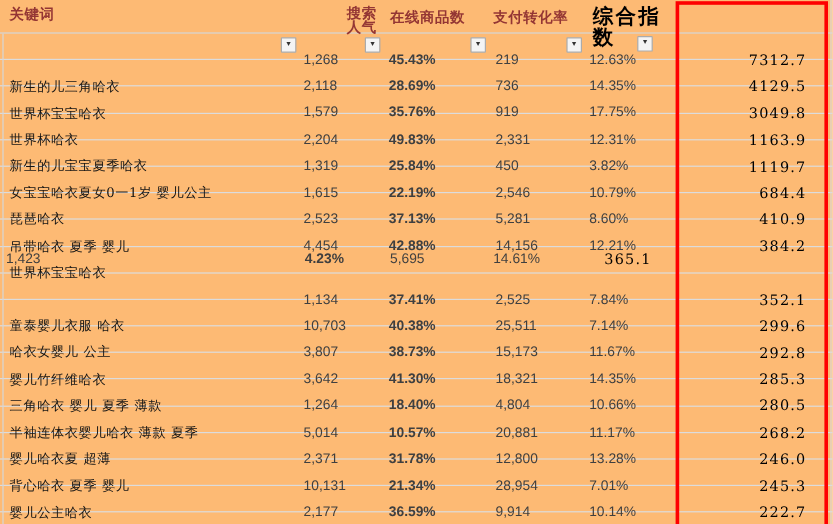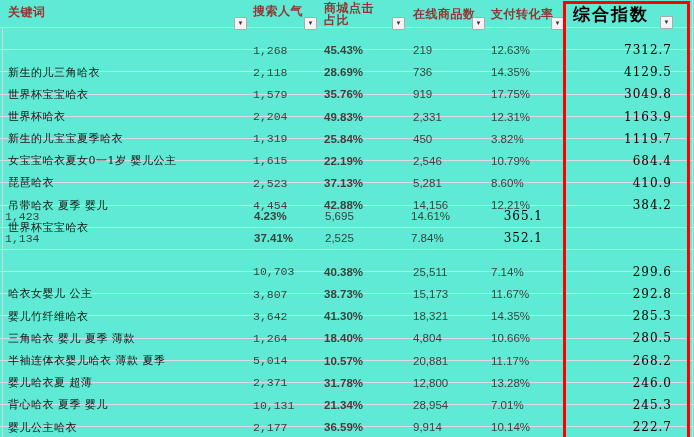--- a/index.html
+++ b/index.html
@@ -1,31 +1,31 @@
 <!DOCTYPE html>
 <html><head>
 <meta charset="utf-8">
 <style>
   html,body{margin:0;padding:0;background:#fff;}
   .sheet{
-    width:694px;height:437px;position:relative;overflow:hidden;background:#5eead4;
+    width:694px;height:437px;position:relative;overflow:hidden;background:#fdba74;
     font-family:"Liberation Sans",sans-serif;
   }
   
   .thead{
     display:grid;grid-template-columns:248px 70px 88px 80px 79px 129px;
     height:28px;border-bottom:1px solid #d6d6d6;position:relative;box-sizing:border-box;
   }
   .hcell{position:relative;box-sizing:border-box;font-family:"DejaVu Serif",serif;}
   .hlabel{
     display:block;color:#943634;font-size:12px;line-height:12px;padding-top:6px;
     font-weight:bold;letter-spacing:0.5px;
   }
   .hcell.col-keyword .hlabel{padding-left:8px;}
-  .hcell.col-search .hlabel{padding-left:5px;padding-top:5px;}
+  .hcell.col-search .hlabel{padding-left:5px;padding-top:5px;margin-left:36px;}
   .hcell.col-mall .hlabel{padding-left:6px;padding-top:2px;width:62px;line-height:12px;}
   .hcell.col-online .hlabel{padding-left:7px;padding-top:8px;}
   .hcell.col-pay .hlabel{padding-left:5px;padding-top:8px;}
   .hcell.col-index .hlabel{
     padding-left:8px;padding-top:5px;color:#000;font-weight:bold;
     font-size:17px;line-height:18px;letter-spacing:2px;
   }
   .filter-btn{
     position:absolute;right:1px;bottom:-3px;width:13px;height:13px;
     background:#f4f4f4;border:1px solid #ababab;border-radius:1px;
@@ -41,21 +41,21 @@
     align-items:center;
   }
   .cell{overflow:hidden;white-space:nowrap;box-sizing:border-box;}
   .cell-keyword{
     font-family:"DejaVu Serif",serif;font-size:11px;color:#141414;
     padding-left:8px;letter-spacing:0.5px;margin-top:44px;
   }
   .cell-num{
     font-family:"Liberation Sans",sans-serif;font-size:11.5px;color:#3f3f3f;
   }
-  .cell-search{padding-left:5px;font-family:Liberation Mono, monospace;}
+  .cell-search{padding-left:5px;}
   .cell-mall{padding-left:6px;font-weight:bold;}
   .cell-online{padding-left:7px;}
   .cell-pay{padding-left:5px;}
   .cell-index{
     font-family:"DejaVu Serif",serif;font-size:12px;color:#000;
     text-align:right;padding-right:22px;letter-spacing:1px;
   }
   
   .vline-left{position:absolute;left:2px;top:28px;bottom:0;width:1px;background:#d6d6d6;}
   .vline-right{position:absolute;left:692px;top:0;bottom:0;width:1px;background:#dcdcdc;}
@@ -71,24 +71,20 @@
 
   <div class="thead">
     <div class="hcell col-keyword">
       <span class="hlabel">关键词</span>
       <button class="filter-btn">▼</button>
     </div>
     <div class="hcell col-search">
       <span class="hlabel">搜索人气</span>
       <button class="filter-btn">▼</button>
     </div>
-    <div class="hcell col-mall">
-      <span class="hlabel">商城点击占比</span>
-      <button class="filter-btn">▼</button>
-    </div>
     <div class="hcell col-online">
       <span class="hlabel">在线商品数</span>
       <button class="filter-btn">▼</button>
     </div>
     <div class="hcell col-pay">
       <span class="hlabel">支付转化率</span>
       <button class="filter-btn">▼</button>
     </div>
     <div class="hcell col-index">
       <span class="hlabel">综合指数</span>
@@ -162,20 +158,21 @@
         <div class="cell cell-index">384.2</div>
       </div>
       <div class="trow">
         <div class="cell cell-num cell-search">1,423</div>
         <div class="cell cell-num cell-mall">4.23%</div>
         <div class="cell cell-num cell-online">5,695</div>
         <div class="cell cell-num cell-pay">14.61%</div>
         <div class="cell cell-index">365.1</div>
       </div>
       <div class="trow">
+        <div class="cell cell-keyword">童泰婴儿衣服 哈衣</div>
         <div class="cell cell-num cell-search">1,134</div>
         <div class="cell cell-num cell-mall">37.41%</div>
         <div class="cell cell-num cell-online">2,525</div>
         <div class="cell cell-num cell-pay">7.84%</div>
         <div class="cell cell-index">352.1</div>
       </div>
       <div class="trow">
         <div class="cell cell-keyword">哈衣女婴儿 公主</div>
         <div class="cell cell-num cell-search">10,703</div>
         <div class="cell cell-num cell-mall">40.38%</div>

